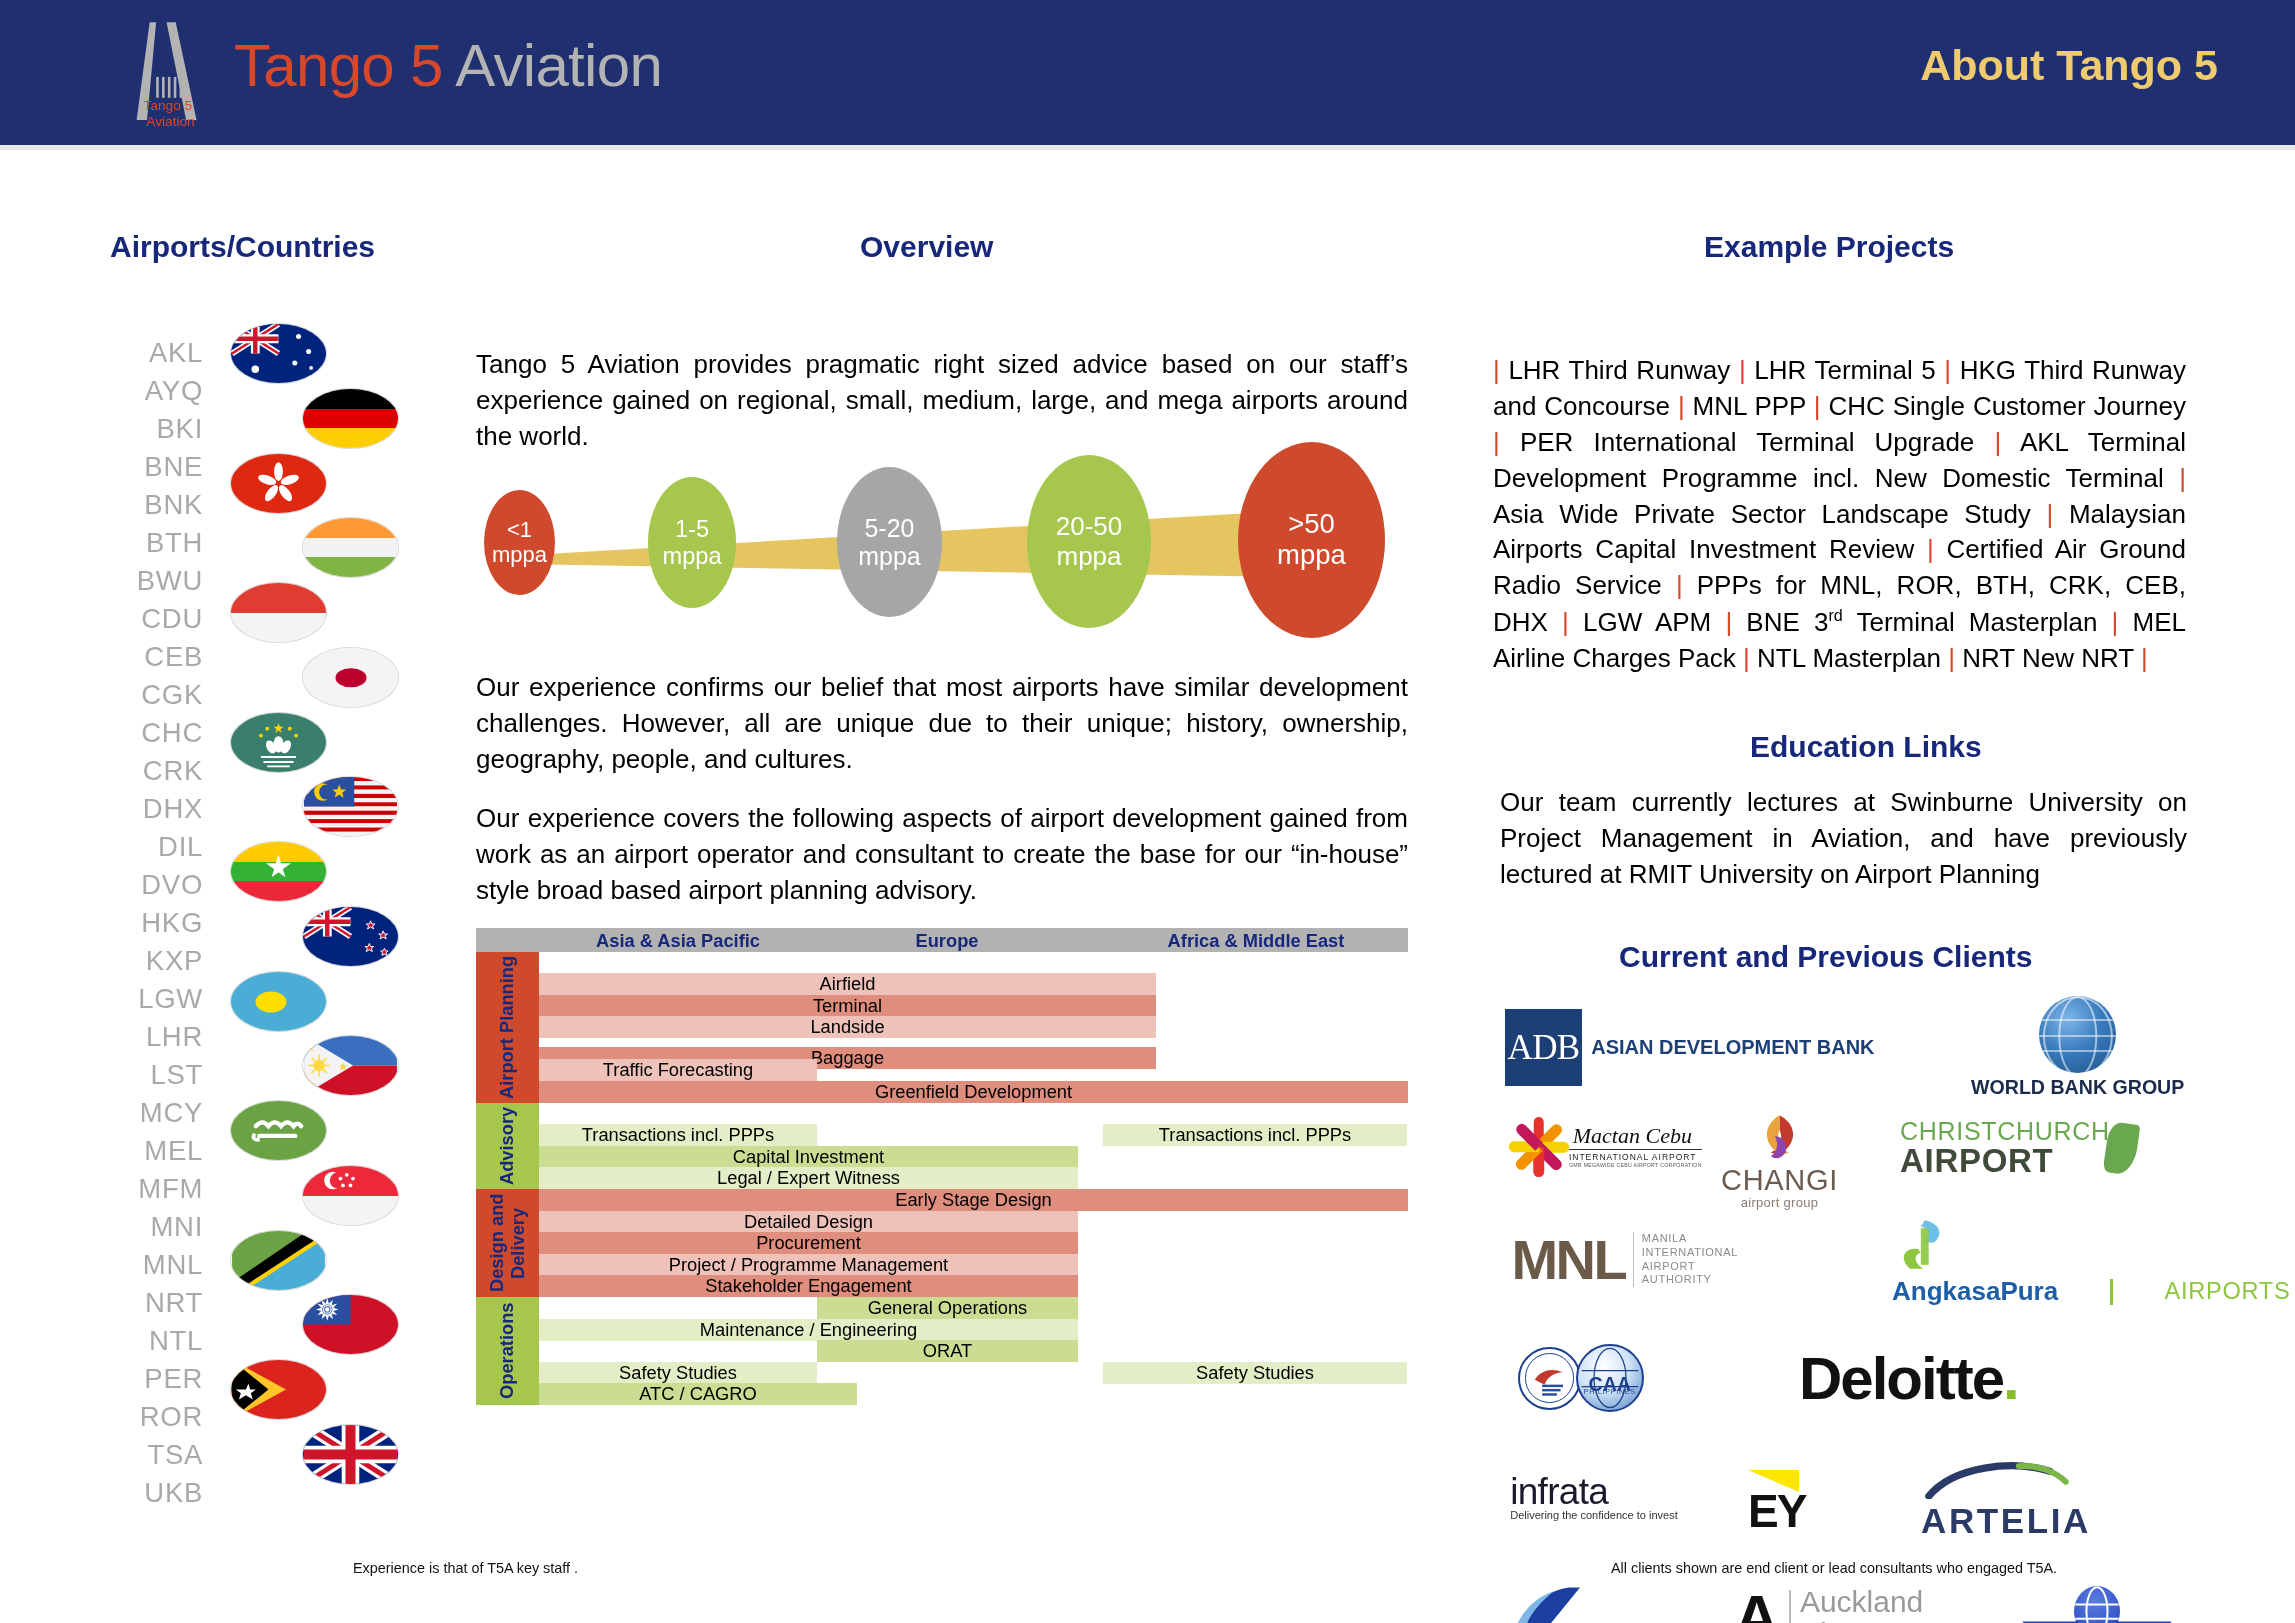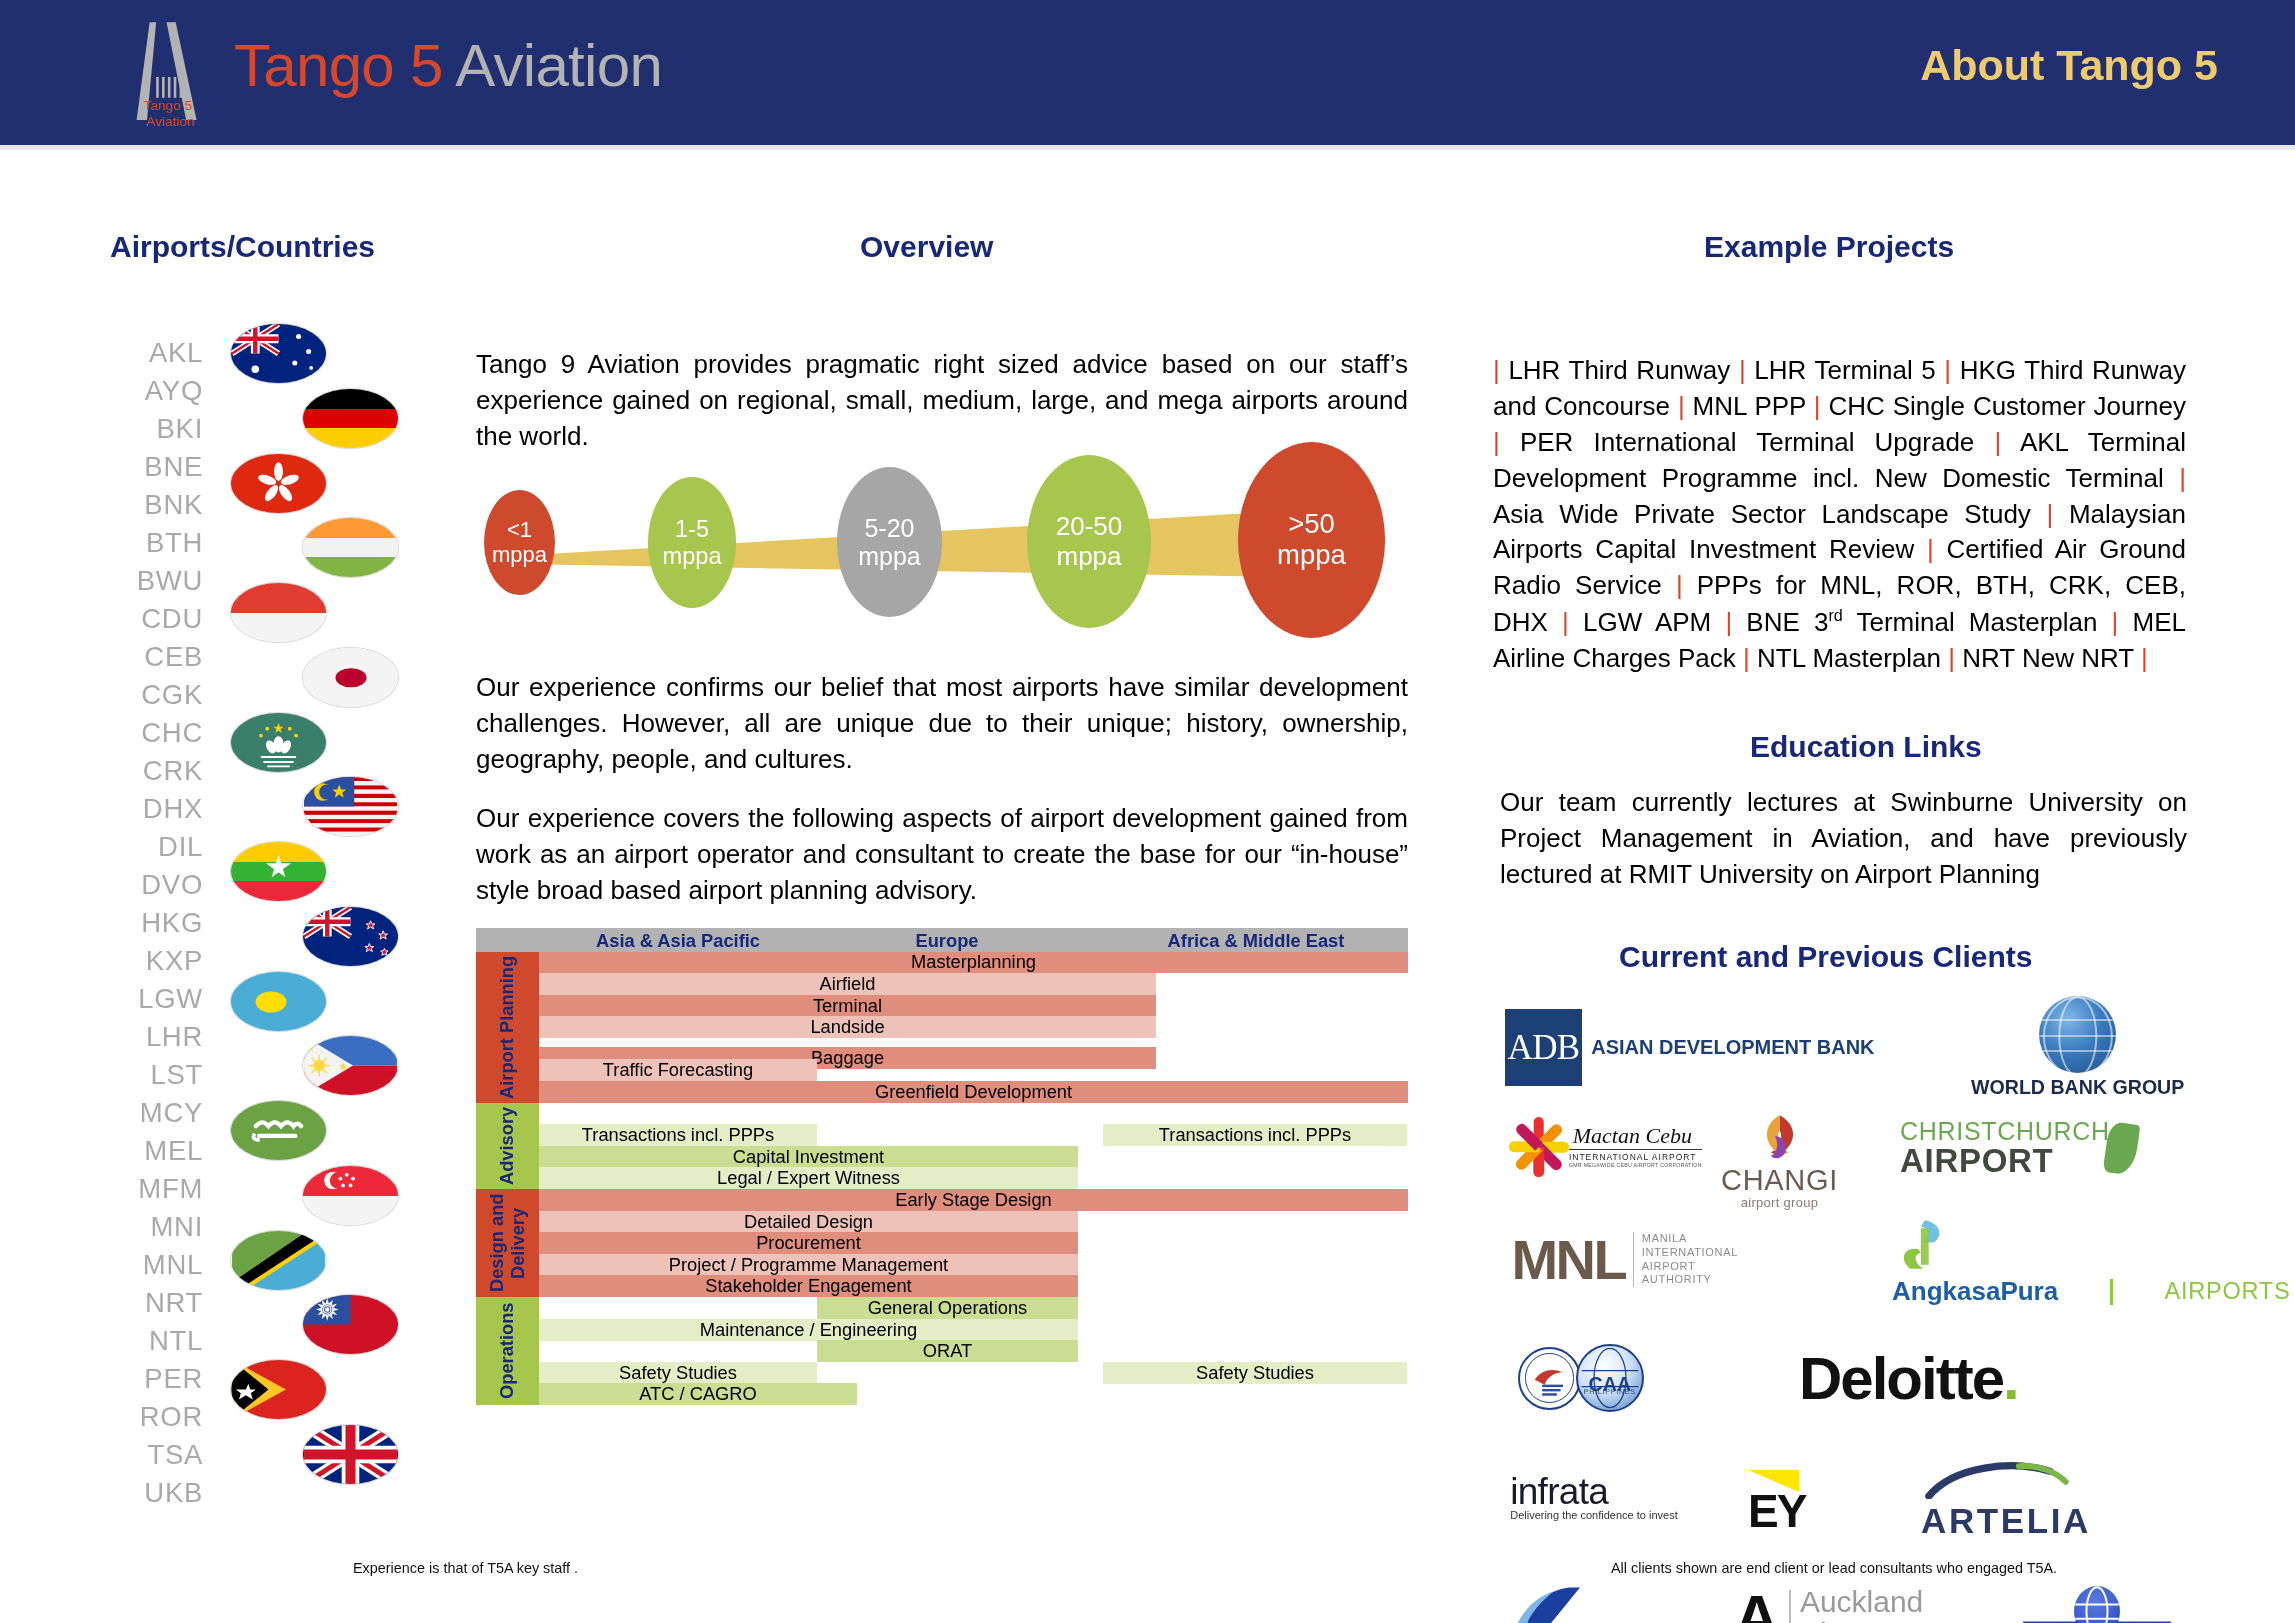--- a/index.html
+++ b/index.html
@@ -488,21 +488,21 @@
       <div style="position:absolute;inset:0;background:#00247d"></div>
     <svg viewBox="0 0 148 94" style="position:absolute;inset:0;width:100%;height:100%">
       <path d="M0 0 L148 94 M148 0 L0 94" stroke="#fff" stroke-width="18"></path>
       <path d="M0 0 L148 94 M148 0 L0 94" stroke="#cf142b" stroke-width="8"></path>
       <path d="M74 0 V94 M0 47 H148" stroke="#fff" stroke-width="28"></path>
       <path d="M74 0 V94 M0 47 H148" stroke="#cf142b" stroke-width="16"></path>
       </svg>
     </div>
   </div>
 
-<div class="body-text" id="ov-p1">Tango 9 Aviation provides pragmatic right sized advice based on our staff’s experience gained on regional, small, medium, large, and mega airports around the world.</div>
+<div class="body-text" id="ov-p1">Tango 5 Aviation provides pragmatic right sized advice based on our staff’s experience gained on regional, small, medium, large, and mega airports around the world.</div>
 <div id="mppa-diagram">
   <svg id="mppa-ribbon" viewBox="0 0 1400 210" preserveAspectRatio="none">
     <polygon points="95,132 1290,62 1290,168 95,148" fill="#e5c55f"></polygon>
   </svg>
 <div class="mppa-bubble" style="left: 0px; top: 22px; width: 71px; height: 105px; background: rgb(207, 74, 44); font-size: 22px;">
       <span class="mppa-range">&lt;1</span>
       <span class="mppa-unit">mppa</span>
     </div>
     <div class="mppa-bubble" style="left: 164px; top: 9.2px; width: 88px; height: 131px; background: rgb(166, 198, 78); font-size: 23.6px;">
       <span class="mppa-range">1-5</span>
@@ -523,21 +523,20 @@
   </div>
 <div class="body-text" id="ov-p2">Our experience confirms our belief that most airports have similar development challenges. However, all are unique due to their unique; history, ownership, geography, people, and cultures.</div>
 <div class="body-text" id="ov-p3">Our experience covers the following aspects of airport development gained from work as an airport operator and consultant to create the base for our “in-house” style broad based airport planning advisory.</div>
 
 <div id="matrix">
   <div id="matrix-head"></div>
 <div class="matrix-colhead" style="left: 71px; width: 262px;">Asia &amp; Asia Pacific</div>
     <div class="matrix-colhead" style="left: 340px; width: 262px;">Europe</div>
     <div class="matrix-colhead" style="left: 649px; width: 262px;">Africa &amp; Middle East</div>
     <div class="group-label" style="top: 23.6px; height: 151px; background: rgb(207, 74, 44);">Airport Planning</div>
-    <div class="matrix-bar" style="left: 63px; width: 869px; top: 23.6px; background: rgb(223, 141, 124);">Masterplanning</div>
     <div class="matrix-bar" style="left: 63px; width: 617px; top: 45px; background: rgb(238, 194, 185);">Airfield</div>
     <div class="matrix-bar" style="left: 63px; width: 617px; top: 67px; background: rgb(223, 141, 124);">Terminal</div>
     <div class="matrix-bar" style="left: 63px; width: 617px; top: 88px; background: rgb(238, 194, 185);">Landside</div>
     <div class="matrix-bar" style="left: 63px; width: 617px; top: 119px; background: rgb(223, 141, 124);">Baggage</div>
     <div class="matrix-bar" style="left: 63px; width: 278px; top: 131px; background: rgb(238, 194, 185);">Traffic Forecasting</div>
     <div class="matrix-bar" style="left: 63px; width: 869px; top: 153px; background: rgb(223, 141, 124);">Greenfield Development</div>
     <div class="group-label" style="top: 175px; height: 86px; background: rgb(166, 198, 78);">Advisory</div>
     <div class="matrix-bar" style="left: 63px; width: 278px; top: 196px; background: rgb(227, 238, 198);">Transactions incl. PPPs</div>
     <div class="matrix-bar" style="left: 627px; width: 304px; top: 196px; background: rgb(227, 238, 198);">Transactions incl. PPPs</div>
     <div class="matrix-bar" style="left: 63px; width: 539px; top: 218px; background: rgb(203, 221, 147);">Capital Investment</div>

